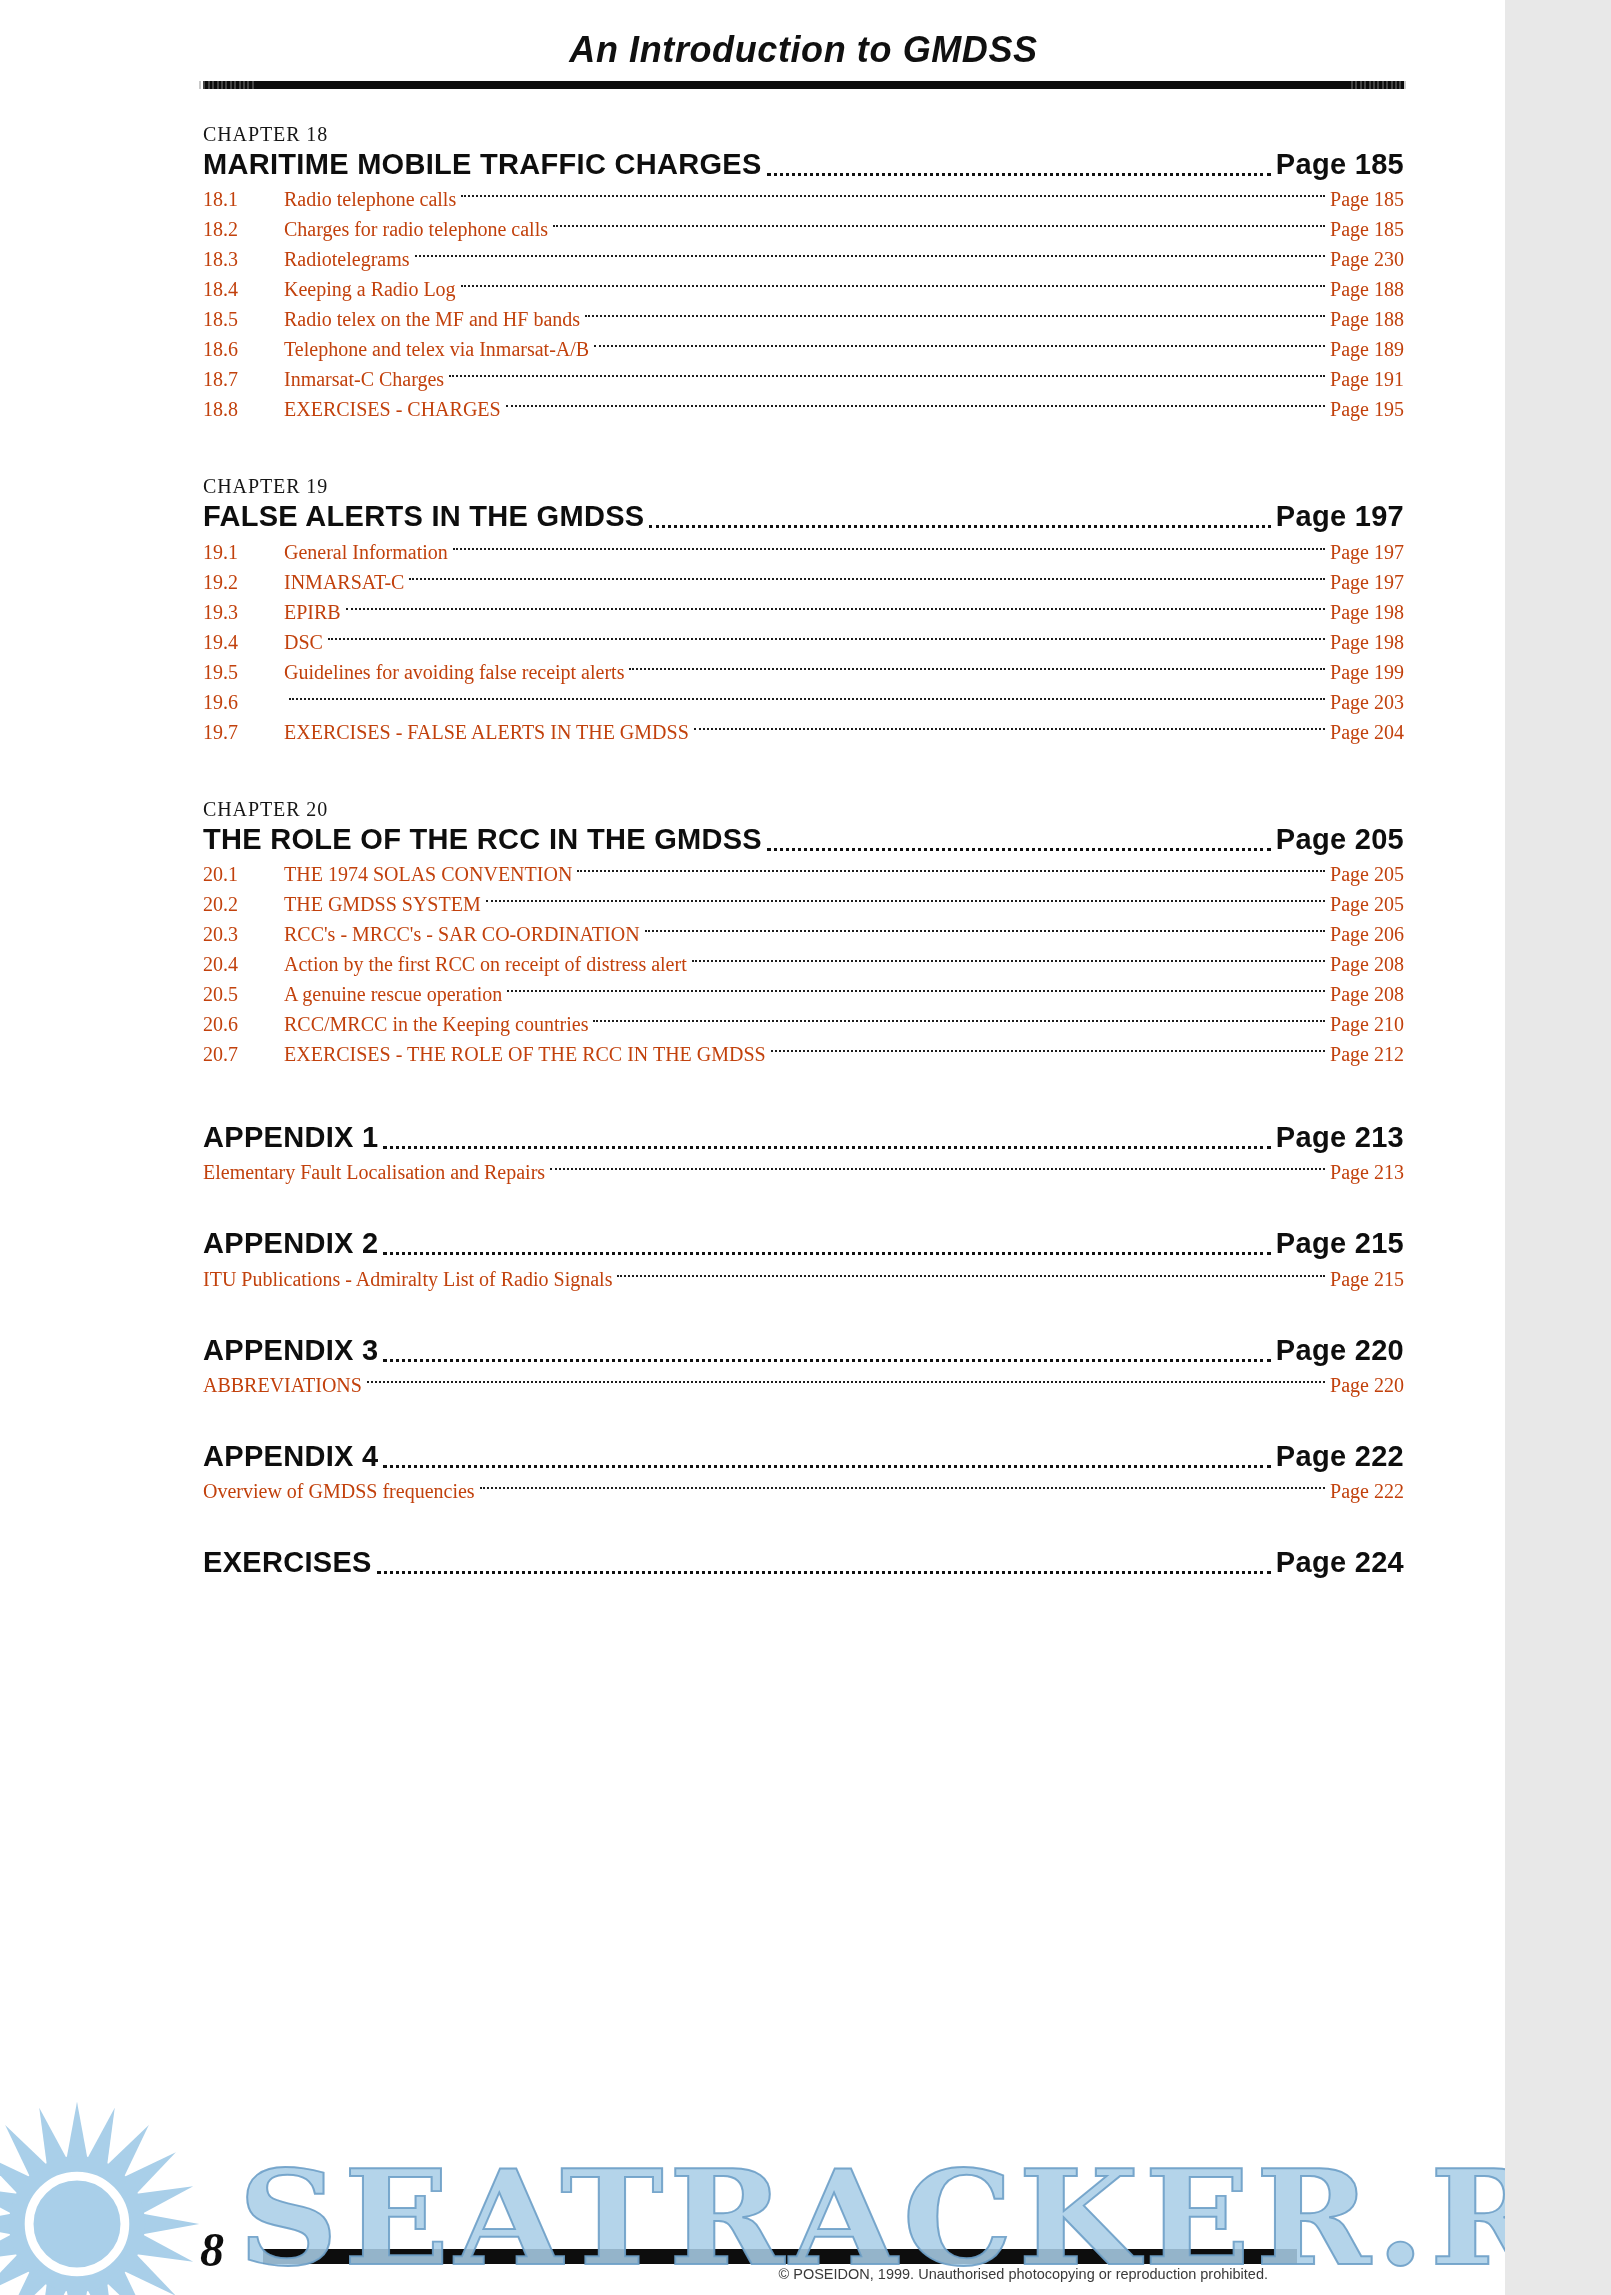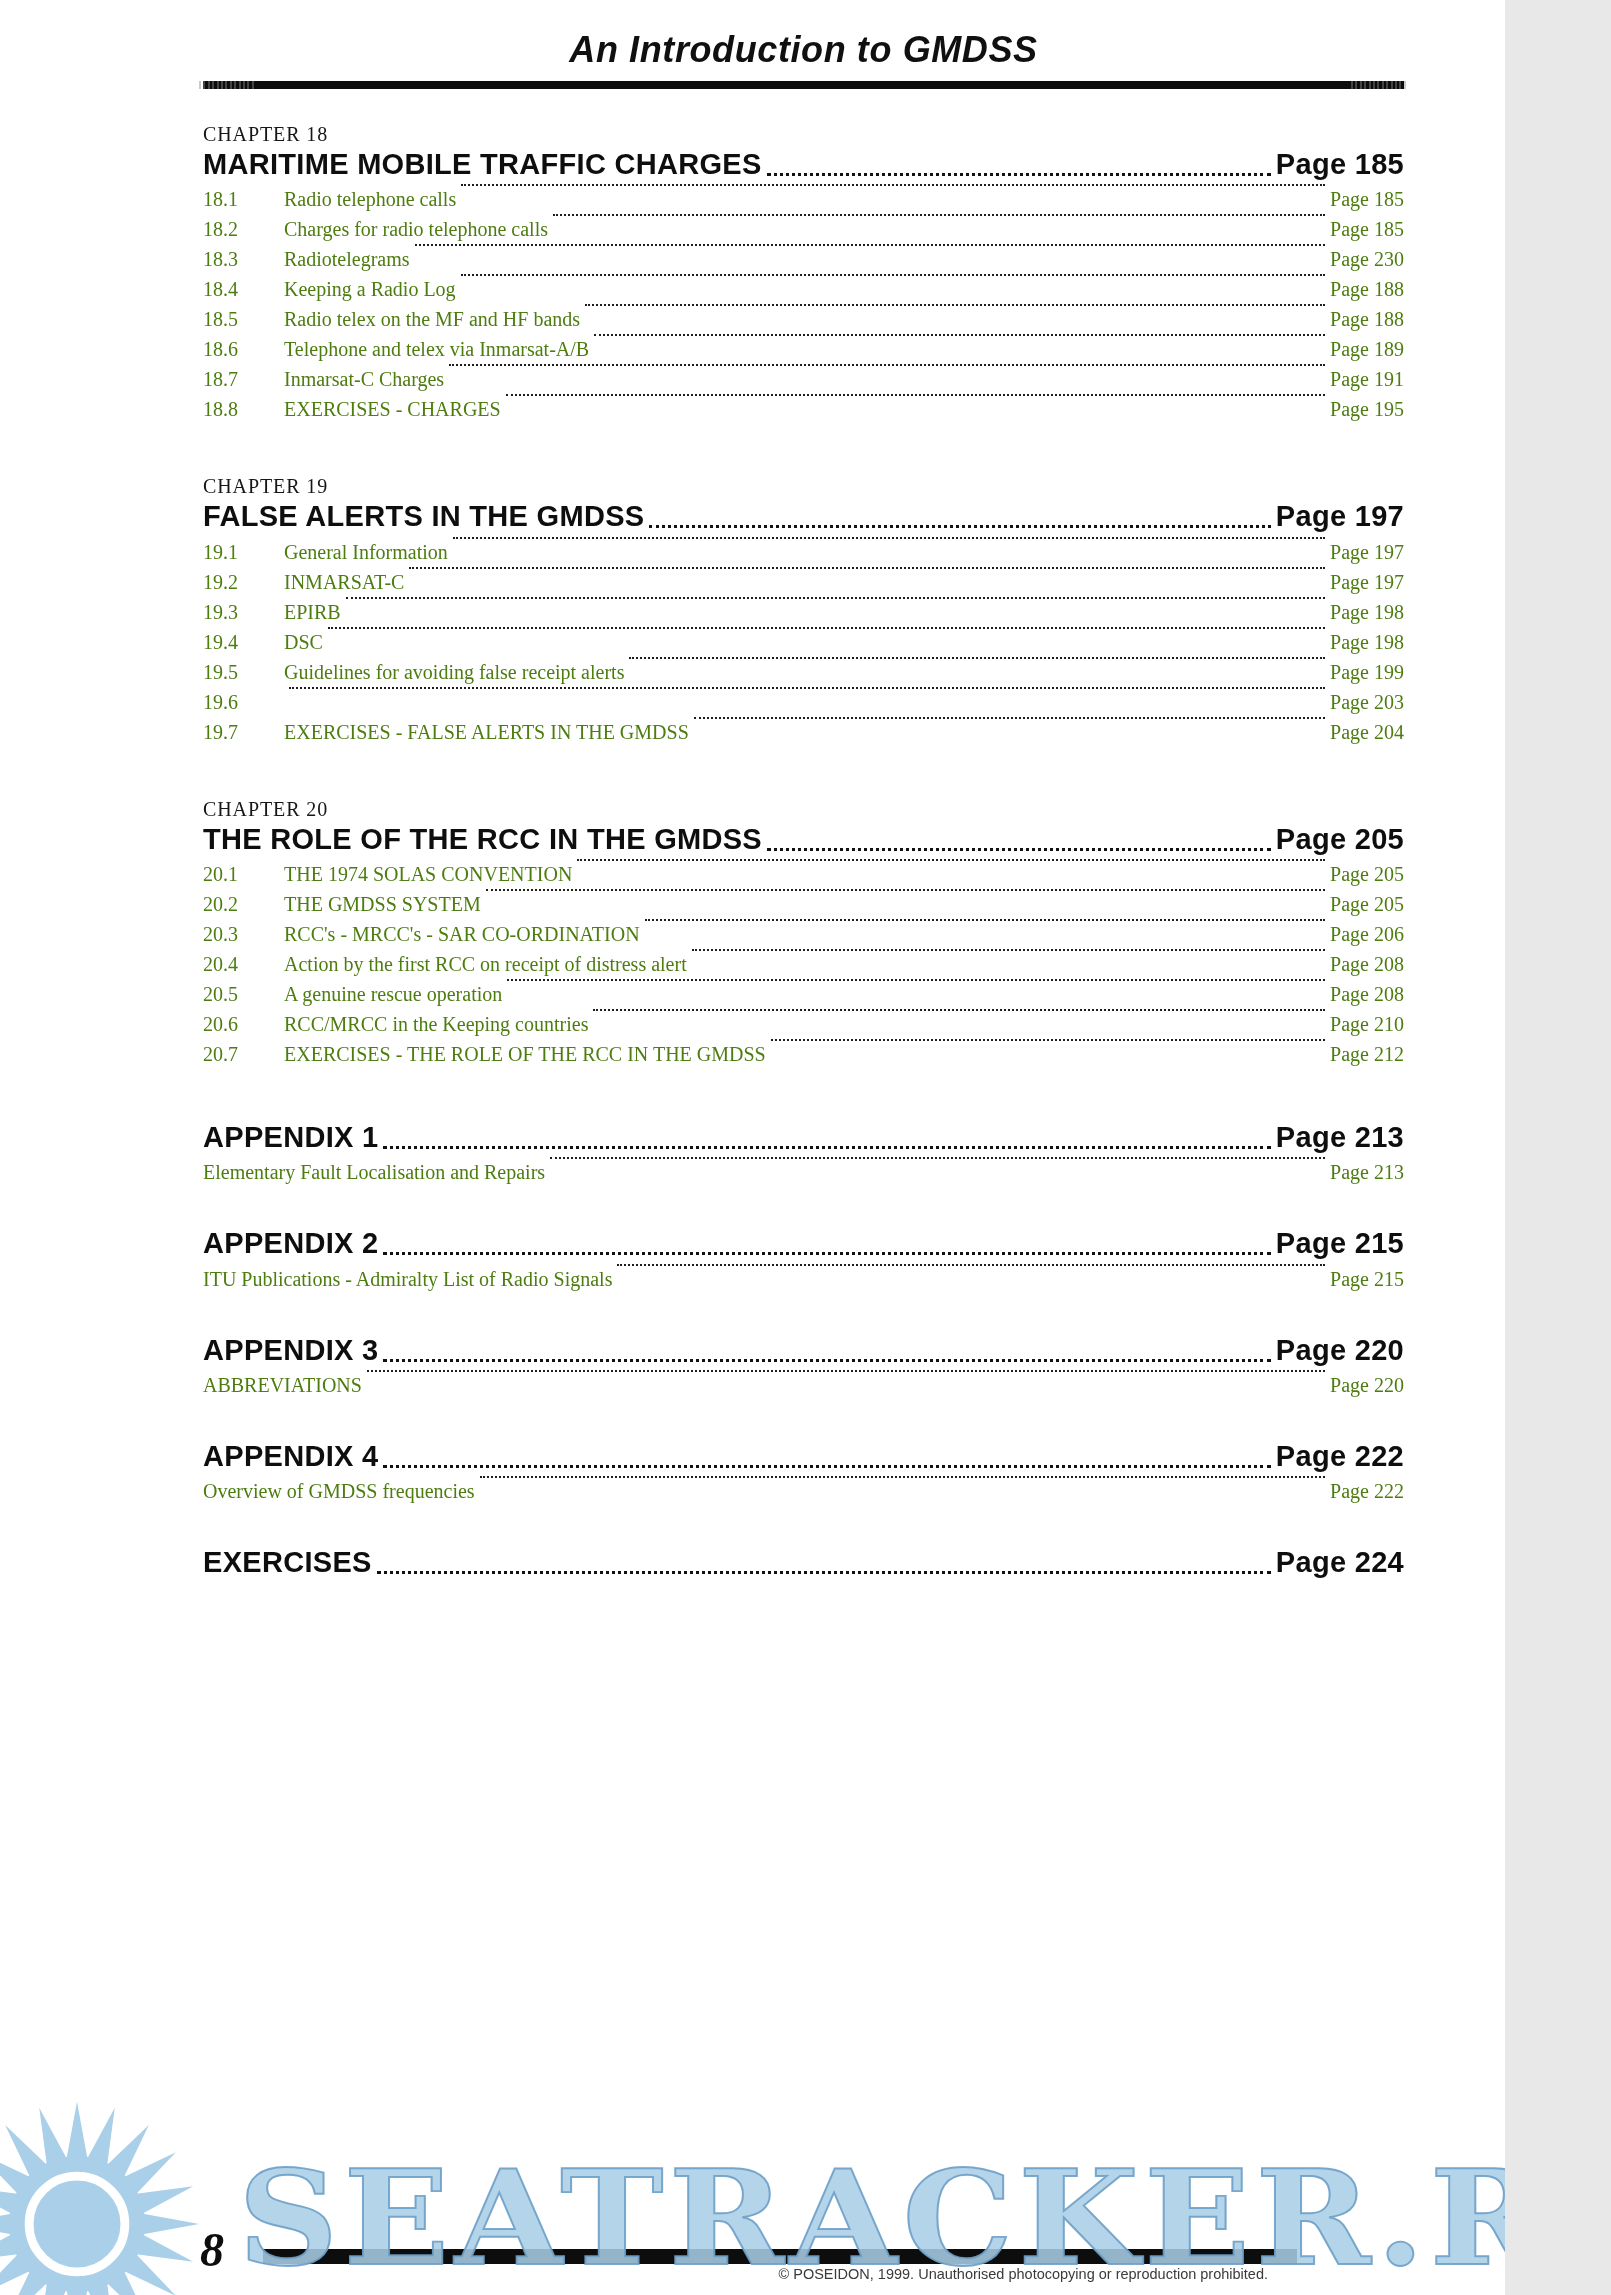--- a/index.html
+++ b/index.html
@@ -36,21 +36,21 @@
     display:flex; align-items:flex-end;
     font-family:"Liberation Sans", sans-serif; font-weight:bold;
     font-size:29px; line-height:37px; color:#0e0e0e;
     margin-bottom:1.3px;
   }
   .heading-title { white-space:nowrap; letter-spacing:0.3px;text-align:right; }
   .heading-page  { white-space:nowrap; letter-spacing:0.3px; }
   .leader { flex:1 1 auto; min-width:25px; border-bottom:2.5px dotted #1c1c1c; margin:0 5px 6.3px 5px; }
   .heading-row .leader { border-bottom:3.8px dotted #111; margin-bottom:7px; }
 
-  .item-row { display:flex; align-items:flex-start; font-size:20px; line-height:30px; color:#4d7c0f; }
+  .item-row { display:flex; align-items:center; font-size:20px; line-height:30px; color:#c2410c; }
   .item-num { width:81px; flex:0 0 81px; }
   .item-label { white-space:nowrap; }
   .item-page  { white-space:nowrap; }
 
   
   .page-number {
     position:absolute; left:200px; bottom:17.6px;
     font-family:"Liberation Serif", serif; font-style:italic; font-weight:bold;
     font-size:48px; color:#0d0d0d; z-index:4;
   }

